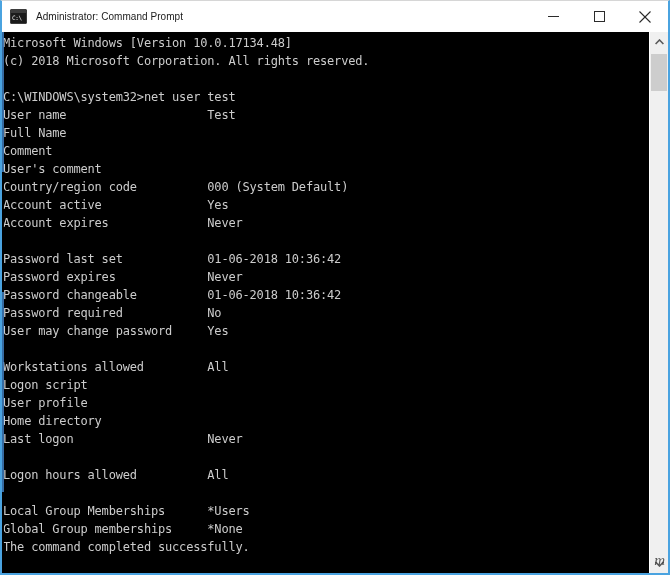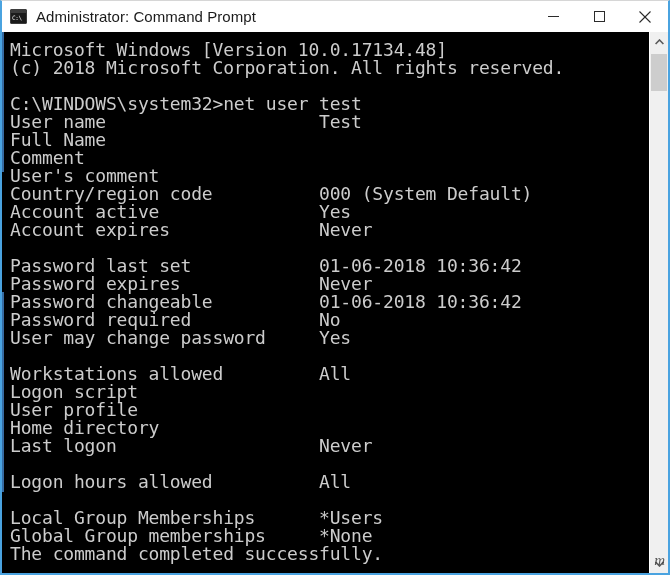--- a/index.html
+++ b/index.html
@@ -62,21 +62,21 @@
     left: 0; top: 3px; right: 0; bottom: 0;
     background: #1b1b1b;
     color: #e8e8e8;
     font-family: "DejaVu Sans Mono", monospace;
     font-size: 6px;
     line-height: 10px;
     padding-left: 1px;
     letter-spacing: -0.4px;
   }
   #window-title {
-    font-size: 15px;
+    font-size: 10px;
     color: #1b1b1b;
     letter-spacing: 0.05px;
     white-space: nowrap;
   }
   #caption-buttons {
     margin-left: auto;
     display: flex;
     height: 31px;
   }
   .caption-btn {
@@ -101,25 +101,25 @@
   }
   #console {
     position: relative;
     flex: 1 1 auto;
     background: #000000;
     overflow: hidden;
     padding-top: 2px;
     box-sizing: border-box;
   }
   #console-text {
-    margin: 7px;
+    margin: 0;
     padding: 0 0 0 1px;
     color: #cccccc;
     font-family: "DejaVu Sans Mono", monospace;
-    font-size: 18px;
+    font-size: 12px;
     line-height: 18px;
     white-space: pre;
     letter-spacing: -0.18px;
   }
 
   
   #console-leftedge {
     position: absolute;
     left: 0;
     top: 0;

